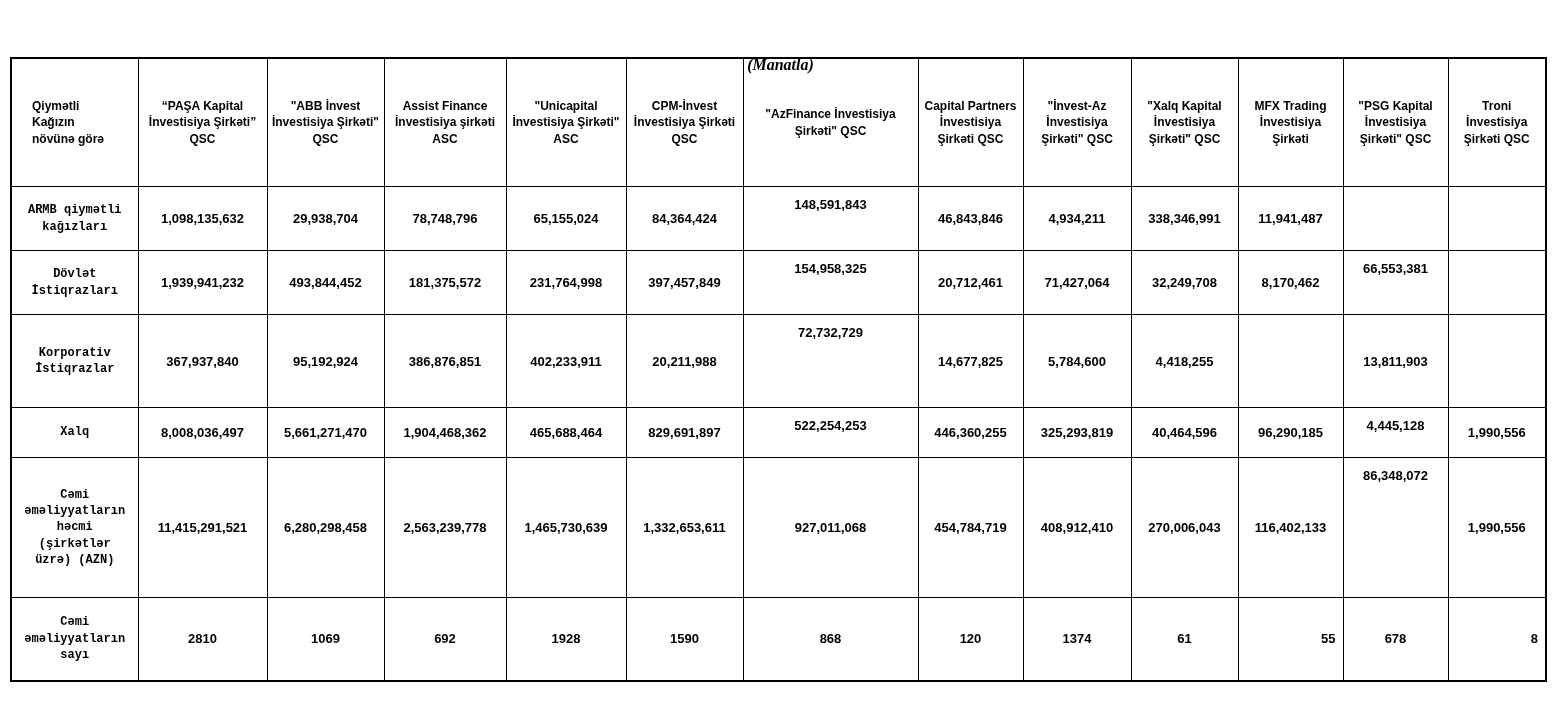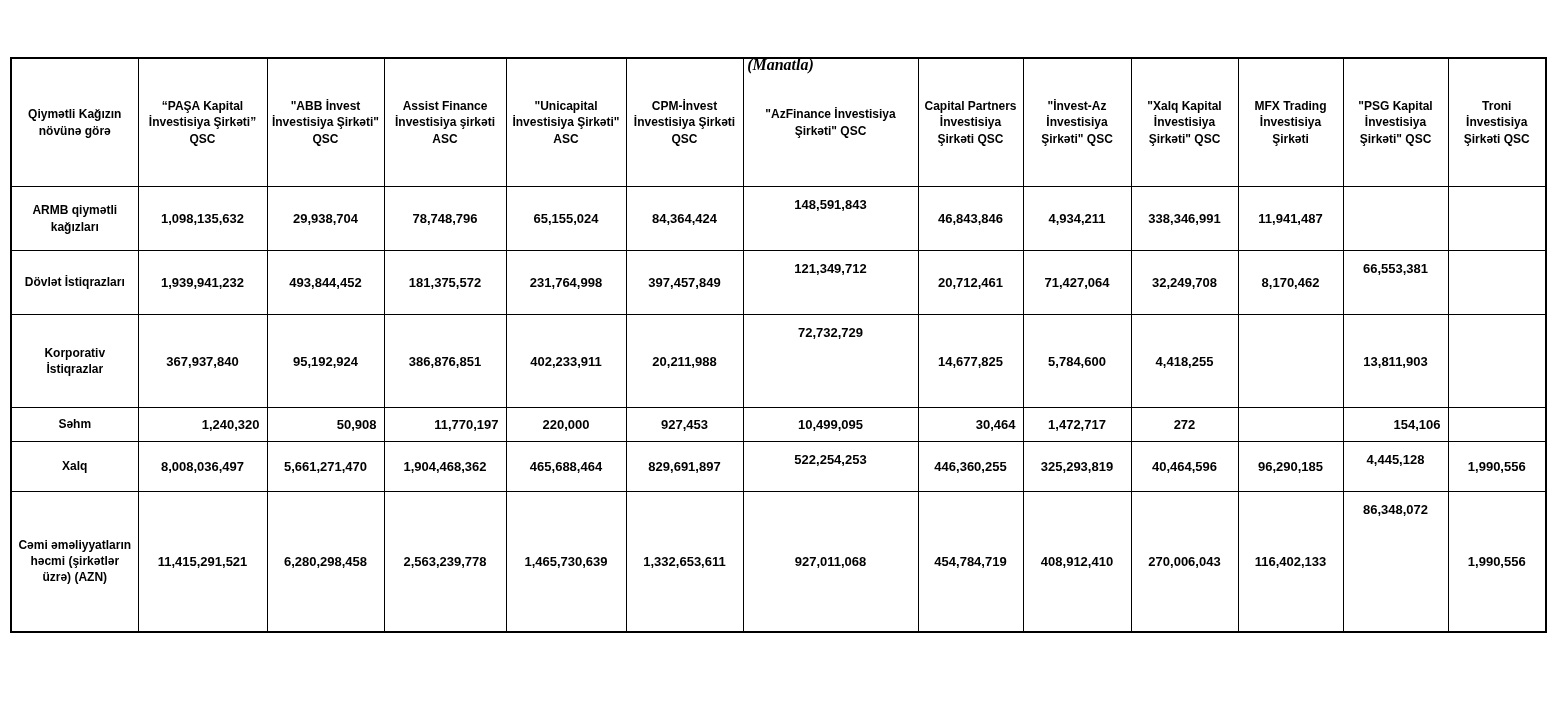--- a/index.html
+++ b/index.html
@@ -22,27 +22,28 @@
     overflow:hidden;
   }
   .col-header{
     height:121px;
     font-size:12px;line-height:1.35;
     text-align:center;vertical-align:middle;
     padding:3px 4px;
   }
   .corner-header{
     font-size:12px;line-height:1.35;
-    text-align:center;vertical-align:middle;
-    padding:3px 4px;
+    text-align:left;vertical-align:middle;
+    padding:3px 20px;
   }
   .row-header{
     font-size:12px;line-height:1.35;
     text-align:center;vertical-align:middle;
     padding:3px 6px;
+    font-family:Liberation Mono, monospace;
   }
   .num-cell{
     font-size:13px;
     text-align:center;vertical-align:middle;
     padding:2px 5px;
     white-space:nowrap;
   }
   .num-cell.a-right{text-align:right;padding-right:7px;}
   .num-cell.v-top{vertical-align:top;padding-top:10px;}
 </style>
@@ -101,56 +102,41 @@
           <td class="num-cell"></td>
           <td class="num-cell"></td>
         </tr>
         <tr style="height: 64px;">
           <th class="row-header">Dövlət İstiqrazları</th>
           <td class="num-cell">1,939,941,232</td>
           <td class="num-cell">493,844,452</td>
           <td class="num-cell">181,375,572</td>
           <td class="num-cell">231,764,998</td>
           <td class="num-cell">397,457,849</td>
-          <td class="num-cell v-top">121,349,712</td>
+          <td class="num-cell v-top">154,958,325</td>
           <td class="num-cell">20,712,461</td>
           <td class="num-cell">71,427,064</td>
           <td class="num-cell">32,249,708</td>
           <td class="num-cell">8,170,462</td>
           <td class="num-cell v-top">66,553,381</td>
           <td class="num-cell"></td>
         </tr>
         <tr style="height: 93px;">
           <th class="row-header">Korporativ İstiqrazlar</th>
           <td class="num-cell">367,937,840</td>
           <td class="num-cell">95,192,924</td>
           <td class="num-cell">386,876,851</td>
           <td class="num-cell">402,233,911</td>
           <td class="num-cell">20,211,988</td>
           <td class="num-cell v-top">72,732,729</td>
           <td class="num-cell">14,677,825</td>
           <td class="num-cell">5,784,600</td>
           <td class="num-cell">4,418,255</td>
           <td class="num-cell"></td>
           <td class="num-cell">13,811,903</td>
-          <td class="num-cell"></td>
-        </tr>
-        <tr style="height: 34px;">
-          <th class="row-header">Səhm</th>
-          <td class="num-cell a-right">1,240,320</td>
-          <td class="num-cell a-right">50,908</td>
-          <td class="num-cell a-right">11,770,197</td>
-          <td class="num-cell">220,000</td>
-          <td class="num-cell">927,453</td>
-          <td class="num-cell">10,499,095</td>
-          <td class="num-cell a-right">30,464</td>
-          <td class="num-cell">1,472,717</td>
-          <td class="num-cell">272</td>
-          <td class="num-cell"></td>
-          <td class="num-cell a-right">154,106</td>
           <td class="num-cell"></td>
         </tr>
         <tr style="height: 50px;">
           <th class="row-header">Xalq</th>
           <td class="num-cell">8,008,036,497</td>
           <td class="num-cell">5,661,271,470</td>
           <td class="num-cell">1,904,468,362</td>
           <td class="num-cell">465,688,464</td>
           <td class="num-cell">829,691,897</td>
           <td class="num-cell v-top">522,254,253</td>
@@ -169,15 +155,30 @@
           <td class="num-cell">1,465,730,639</td>
           <td class="num-cell">1,332,653,611</td>
           <td class="num-cell">927,011,068</td>
           <td class="num-cell">454,784,719</td>
           <td class="num-cell">408,912,410</td>
           <td class="num-cell">270,006,043</td>
           <td class="num-cell">116,402,133</td>
           <td class="num-cell v-top">86,348,072</td>
           <td class="num-cell">1,990,556</td>
         </tr>
+        <tr style="height: 83px;">
+          <th class="row-header">Cəmi əməliyyatların sayı</th>
+          <td class="num-cell">2810</td>
+          <td class="num-cell">1069</td>
+          <td class="num-cell">692</td>
+          <td class="num-cell">1928</td>
+          <td class="num-cell">1590</td>
+          <td class="num-cell">868</td>
+          <td class="num-cell">120</td>
+          <td class="num-cell">1374</td>
+          <td class="num-cell">61</td>
+          <td class="num-cell a-right">55</td>
+          <td class="num-cell">678</td>
+          <td class="num-cell a-right">8</td>
+        </tr>
       </tbody>
   </table>
 </div>
 
 </body></html>

